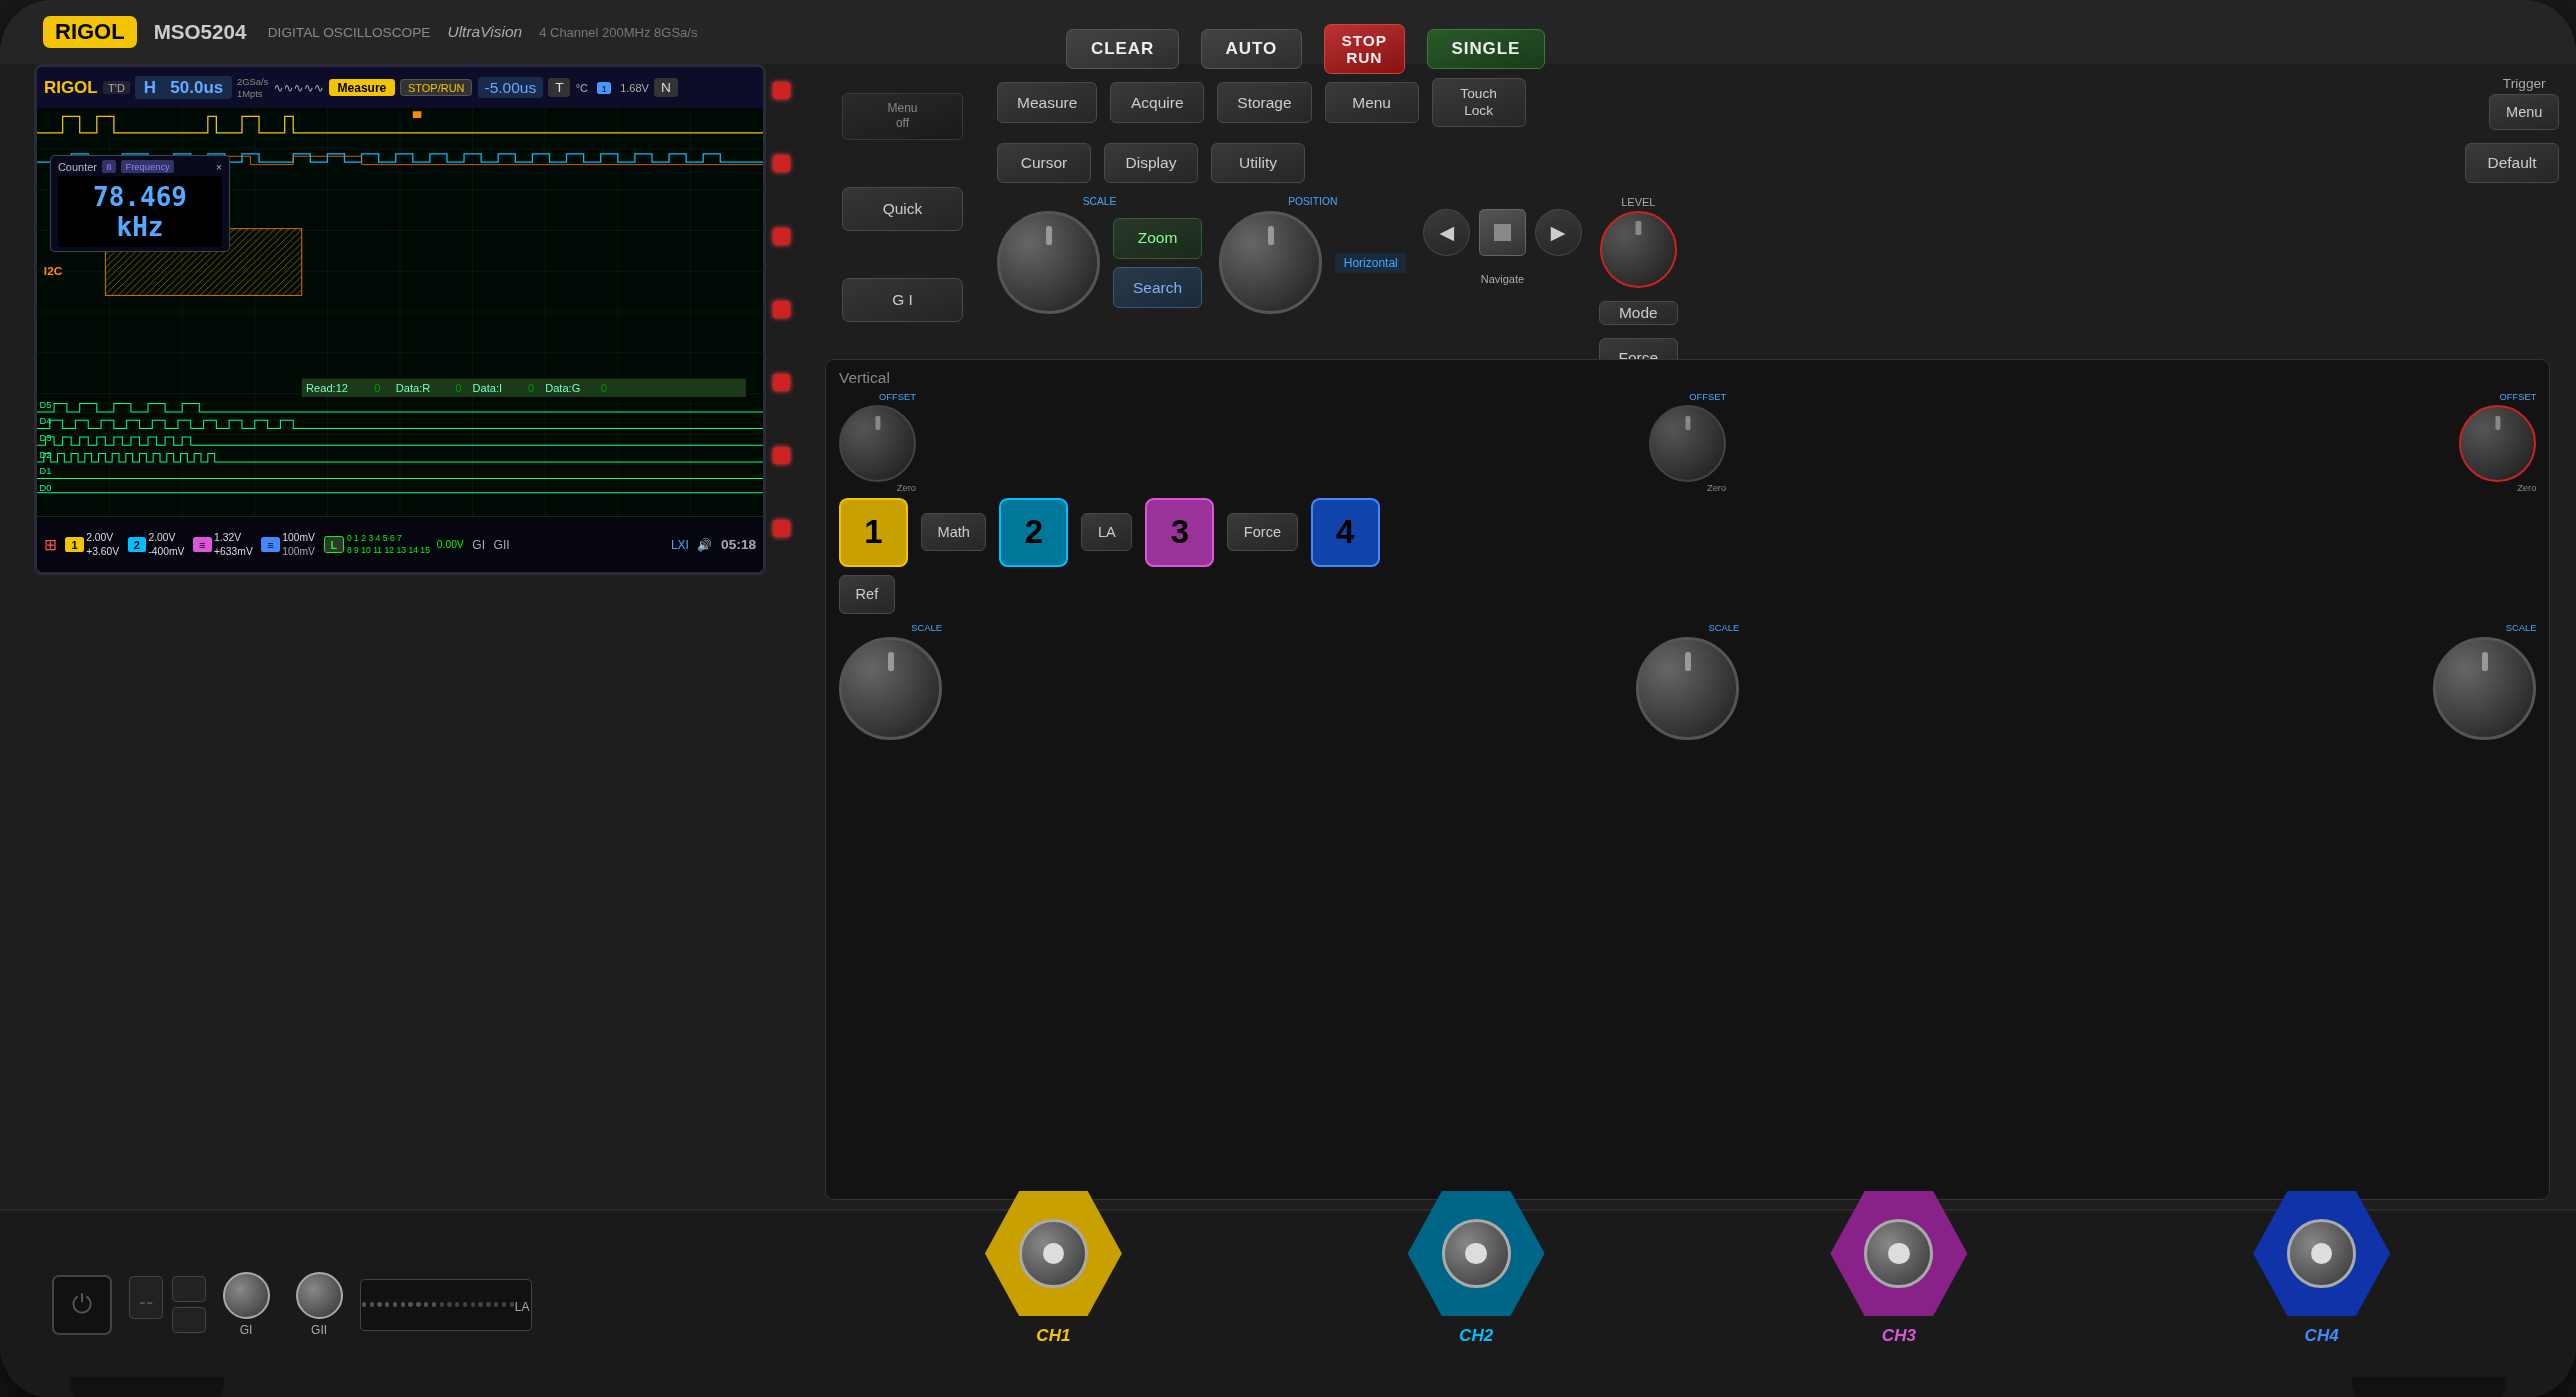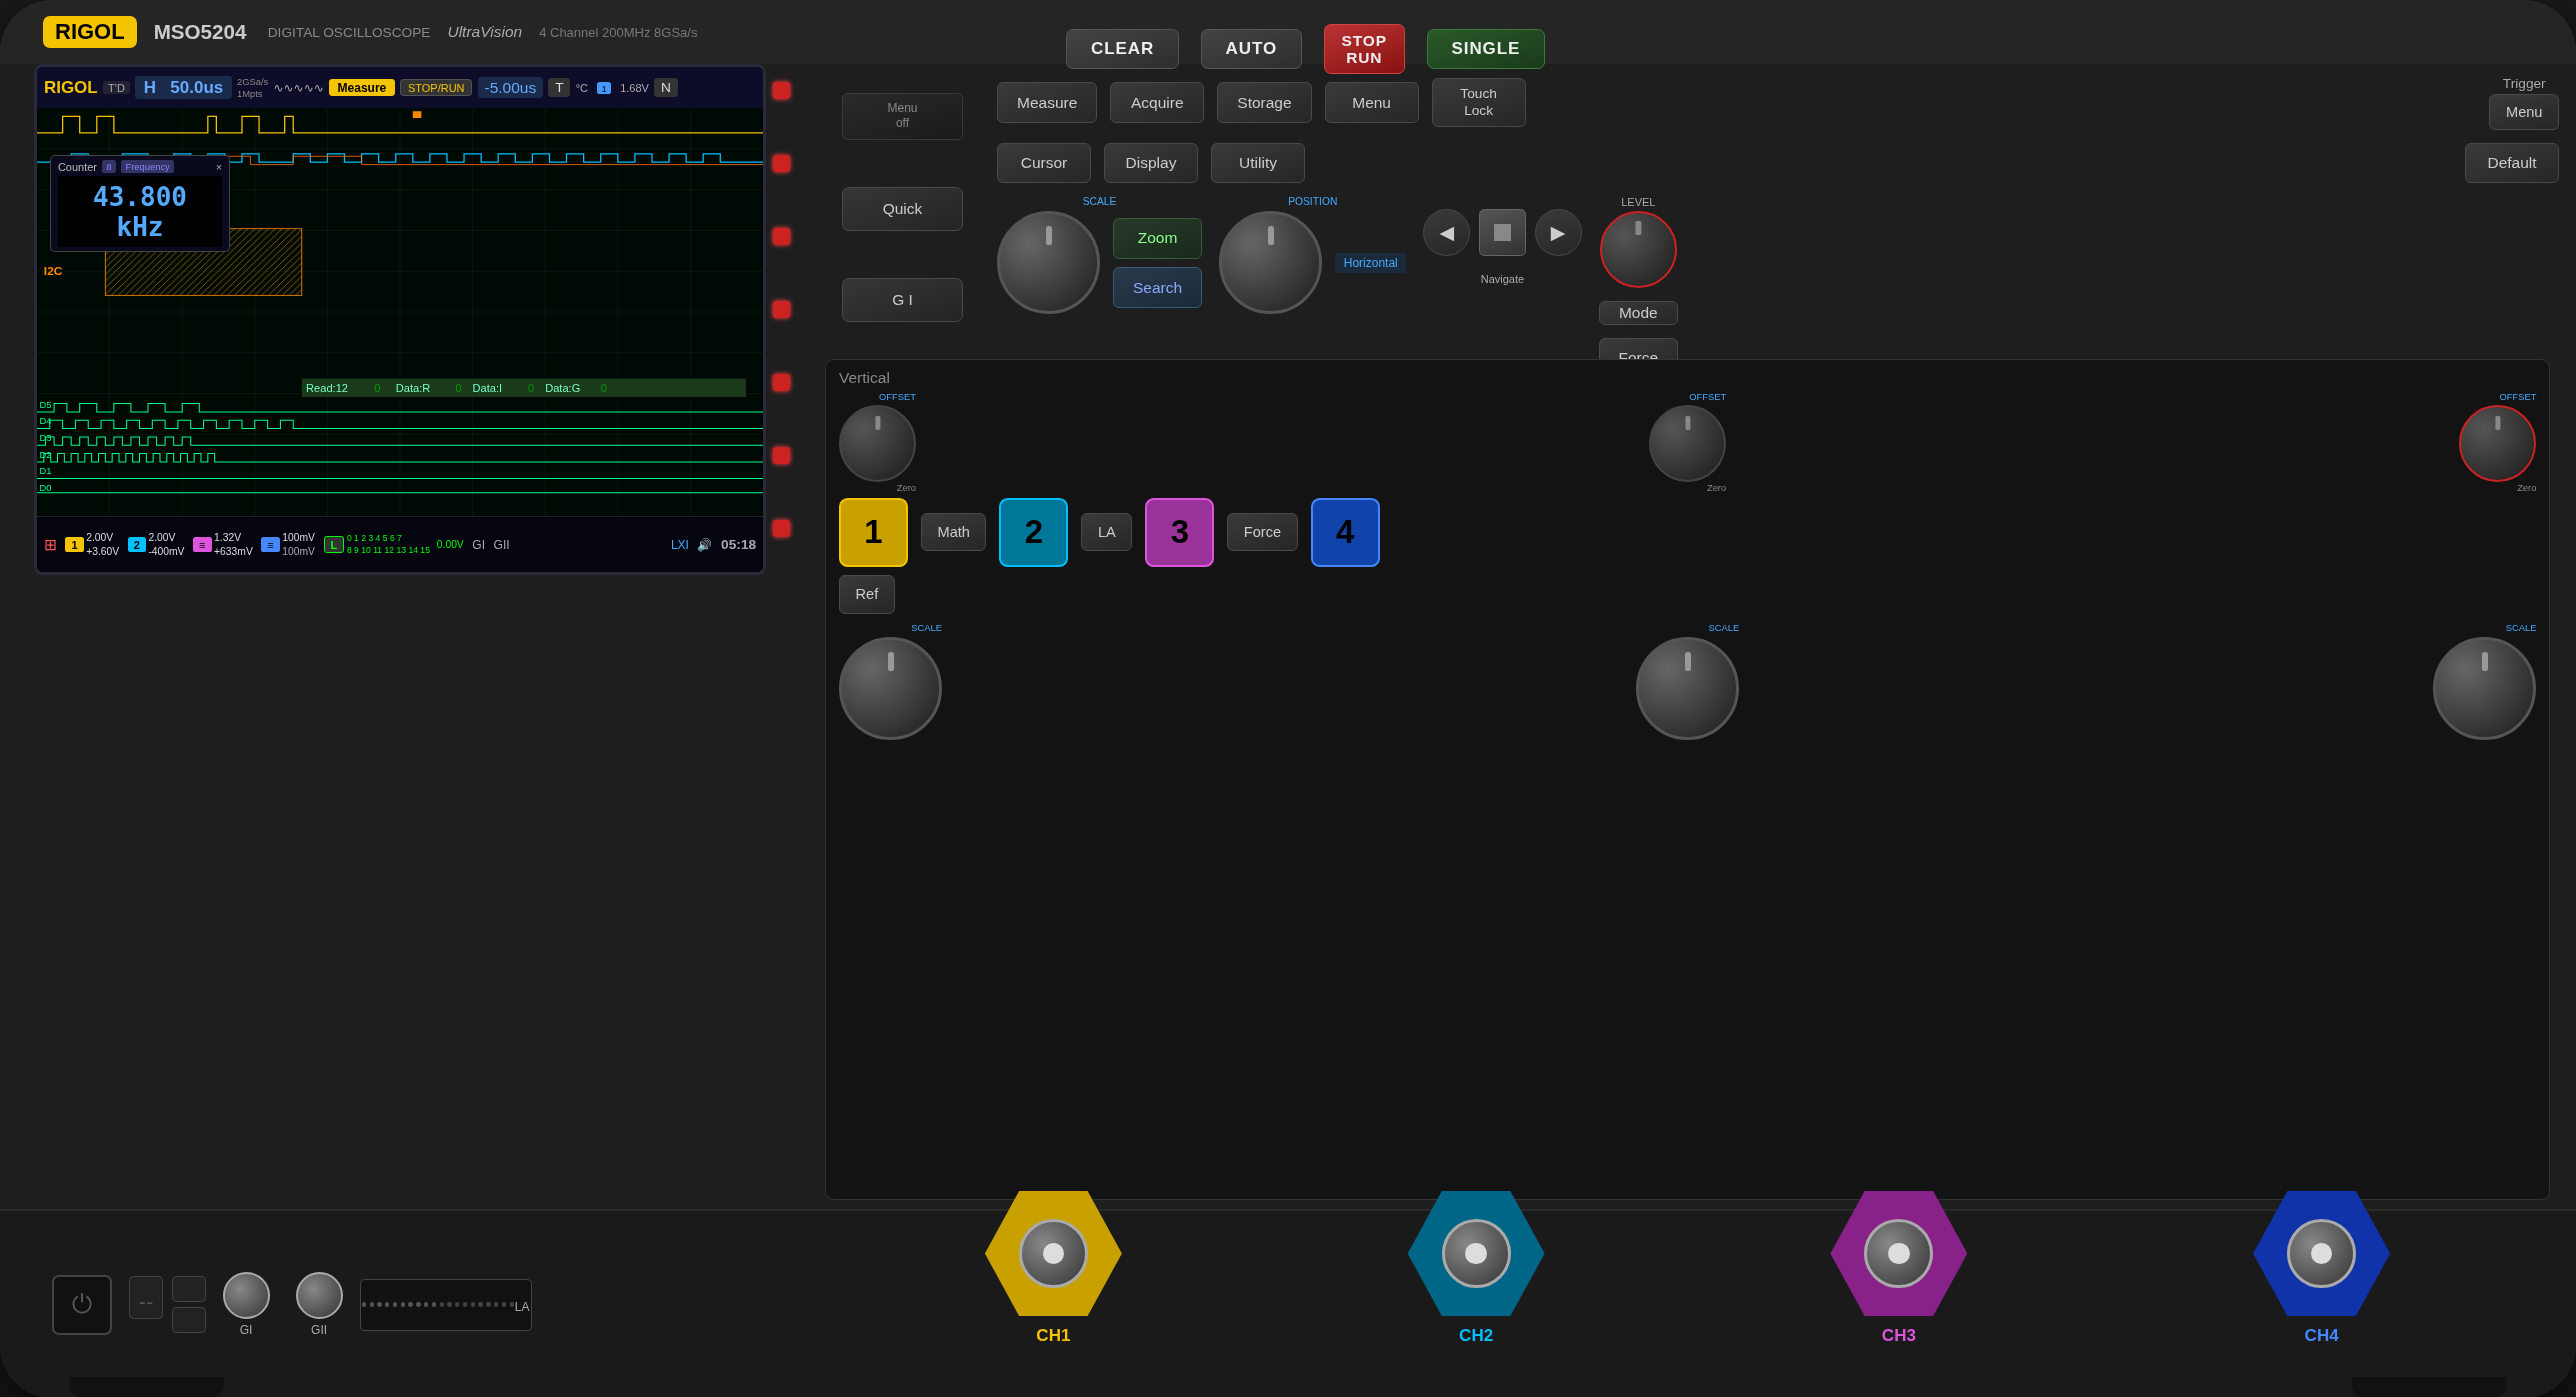--- a/index.html
+++ b/index.html
@@ -469,20 +469,21 @@
       display: flex;
       justify-content: space-around;
       align-items: center;
     }
 
     .bnc-wrap {
       display: flex;
       flex-direction: column;
       align-items: center;
       gap: 10px;
+      font-style: italic;
     }
 
     .bnc-hex {
       width: 137px;
       height: 125px;
       position: relative;
       display: flex;
       align-items: center;
       justify-content: center;
       clip-path: polygon(25% 0%, 75% 0%, 100% 50%, 75% 100%, 25% 100%, 0% 50%);
@@ -799,21 +800,21 @@
       </svg>
 
       <div class="counter-box">
         <div class="counter-row">
           <span class="c-label">Counter</span>
           <span class="c-freq">8</span>
           <span class="c-freq">Frequency</span>
           <span class="c-close">×</span>
         </div>
         <div class="c-value">
-          <span>43.800</span>
+          <span>78.469</span>
           <span>kHz</span>
         </div>
       </div>
     </div>
 
     <div class="ch-bar">
 
       <span style="color:#f55;font-size:15.5px;">⊞</span>
 
       <div class="ch-block">

